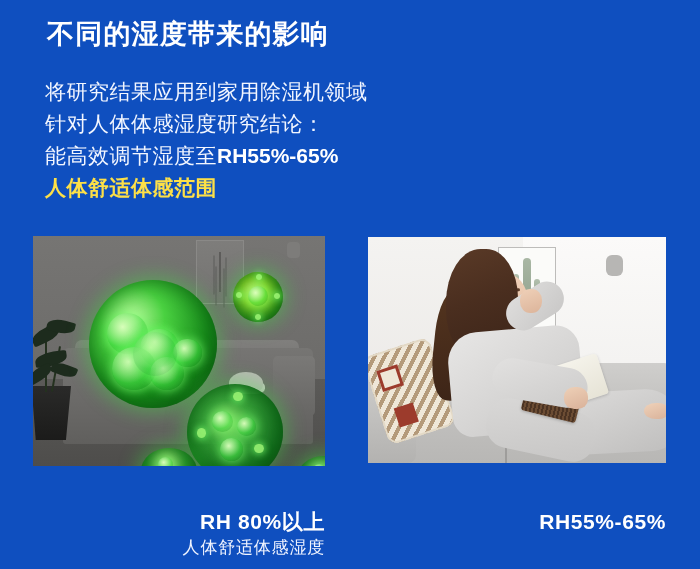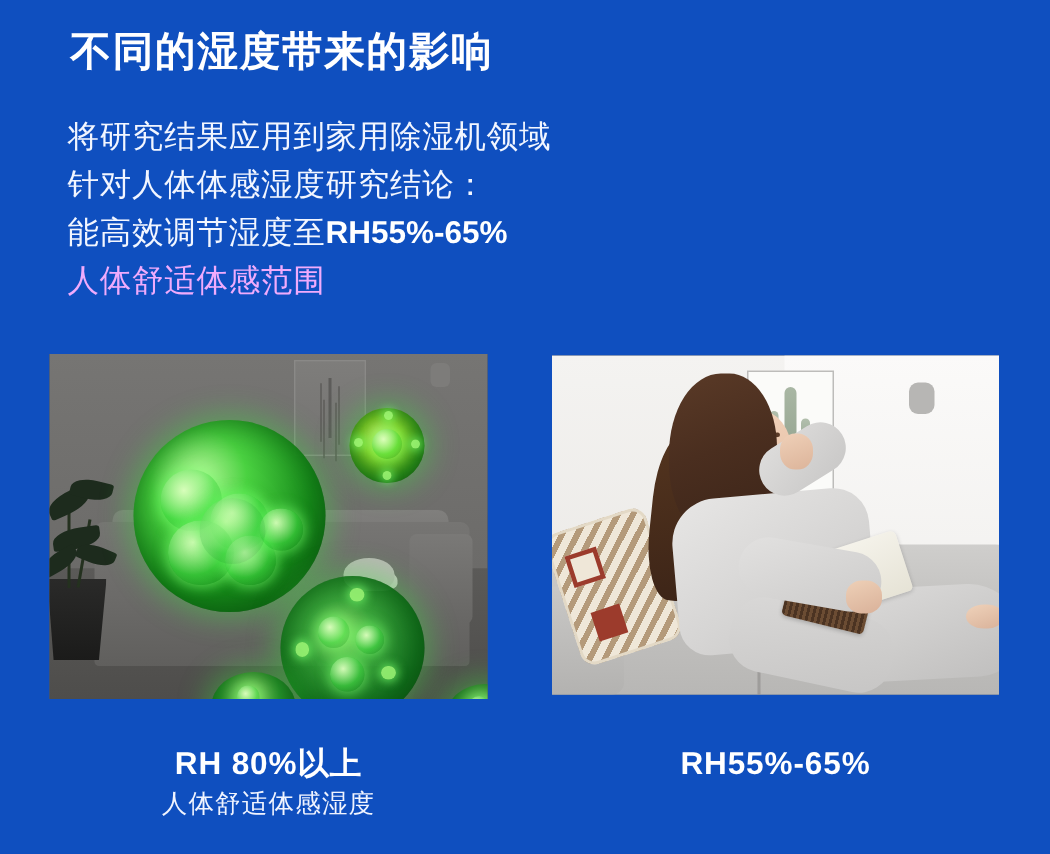--- a/index.html
+++ b/index.html
@@ -46,22 +46,22 @@
   }
   .body-line {
     font-size: 21px;
     line-height: 32px;
     color: #f2f6ff;
     letter-spacing: 0.5px;
     white-space: nowrap;
     font-weight: 400;
   }
   .body-line.em {
-    font-weight: 400;
-    color: #f0abfc;
+    font-weight: 700;
+    color: #fde047;
   }
   .body-line .hl {
     font-weight: 700;
     color: #ffffff;
     letter-spacing: 0px;
   }
 
   
   .panel {
     position: absolute;
@@ -404,22 +404,23 @@
     width: 56px; height: 34px;
     transform: rotate(14deg);
     border-radius: 3px;
     background: repeating-linear-gradient(90deg,#4b3322 0 2px,#6b4c33 2px 4px);
     box-shadow: 0 1px 3px rgba(0,0,0,0.22);
   }
 
   
   .caption {
     position: absolute;
-    text-align: center;
+    text-align: right;
     color: #ffffff;
+    margin-top: 12px;
   }
   .caption-left  { left: 33px;  top: 497px; width: 292px; }
   .caption-right { left: 368px; top: 497px; width: 298px; }
   .cap-title {
     font-size: 21px;
     font-weight: 700;
     letter-spacing: 0.6px;
     line-height: 26px;
     white-space: nowrap;
   }

